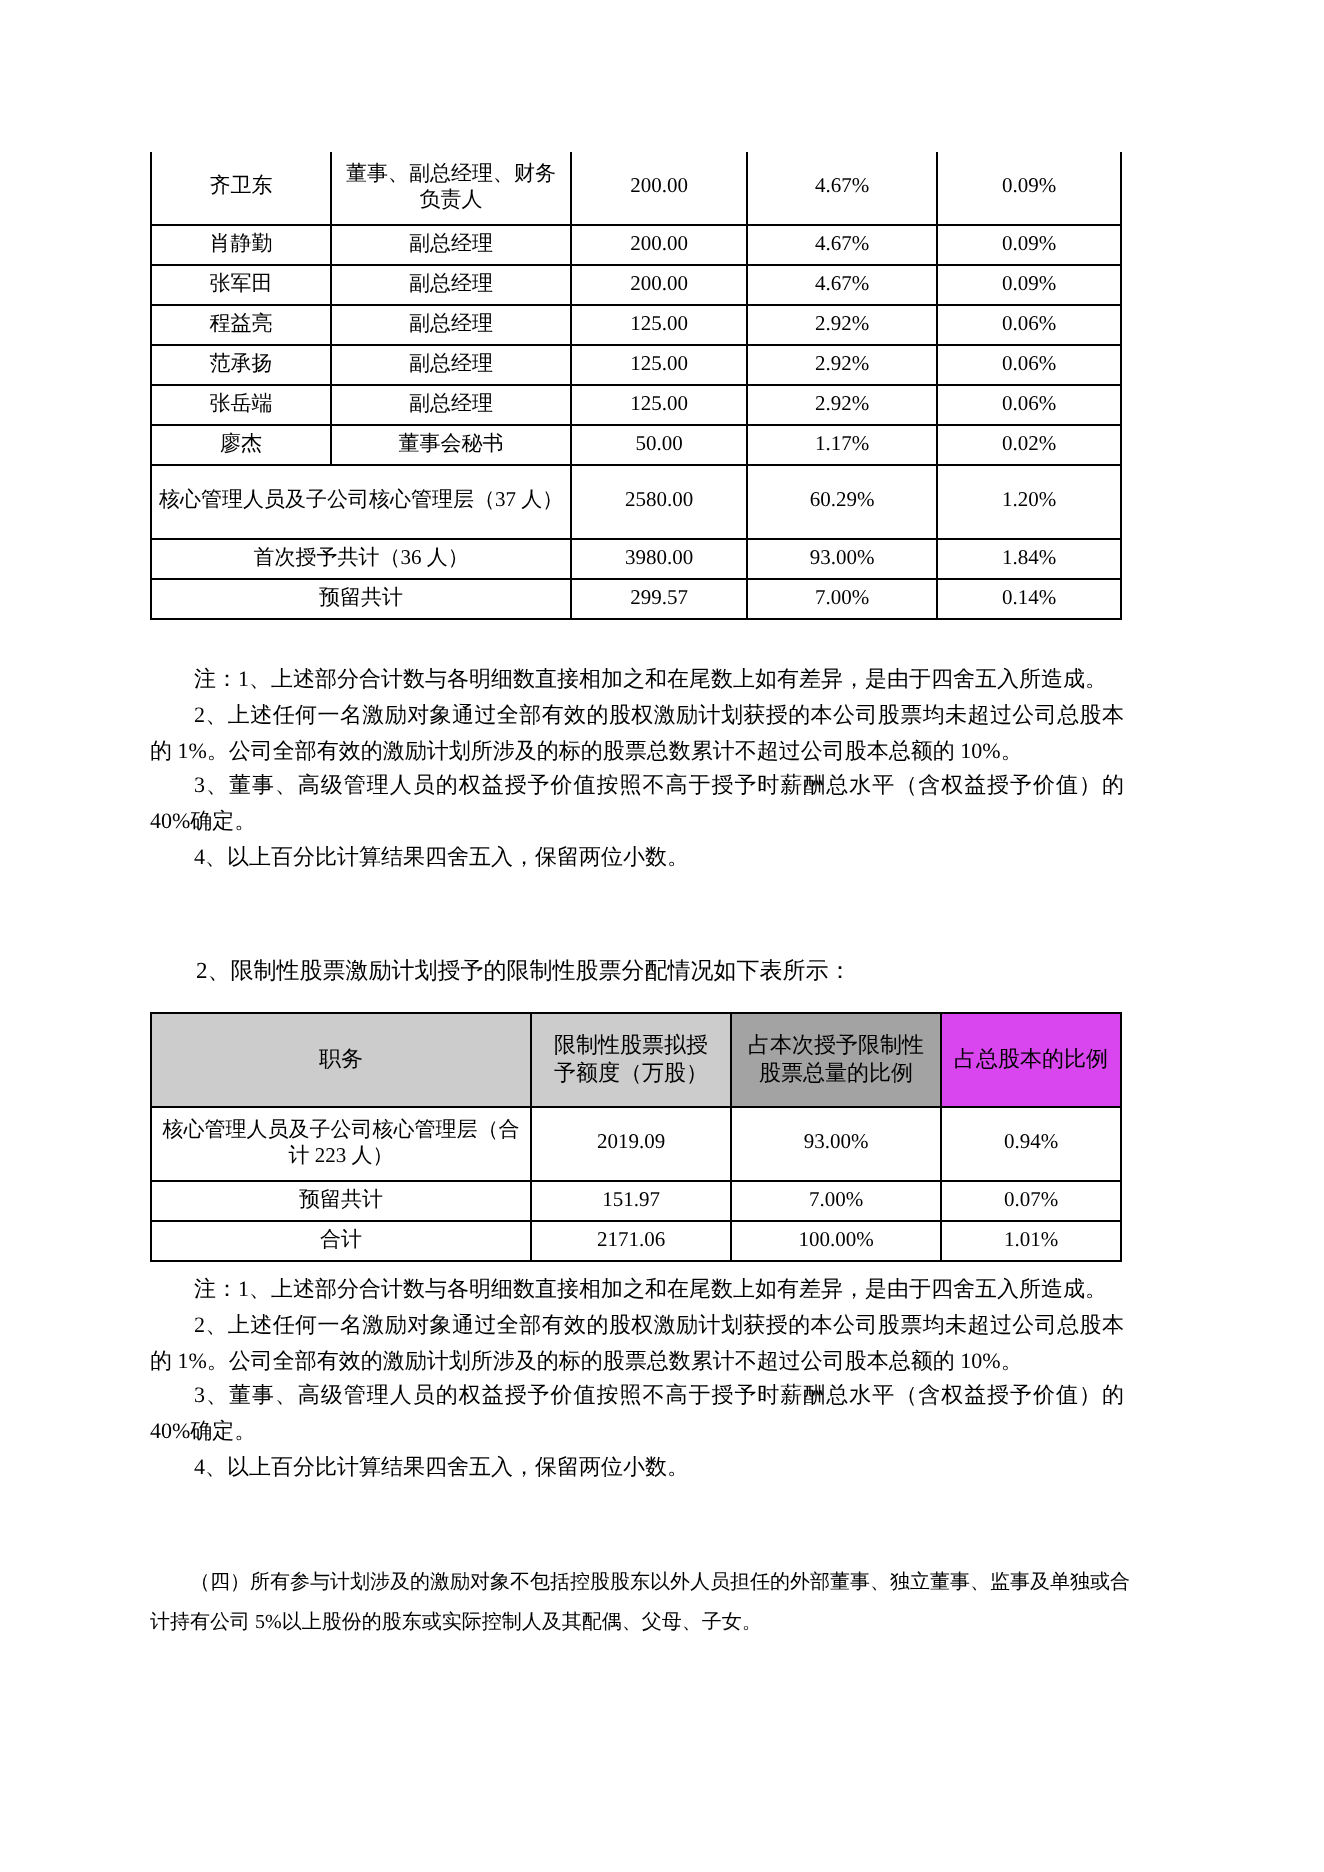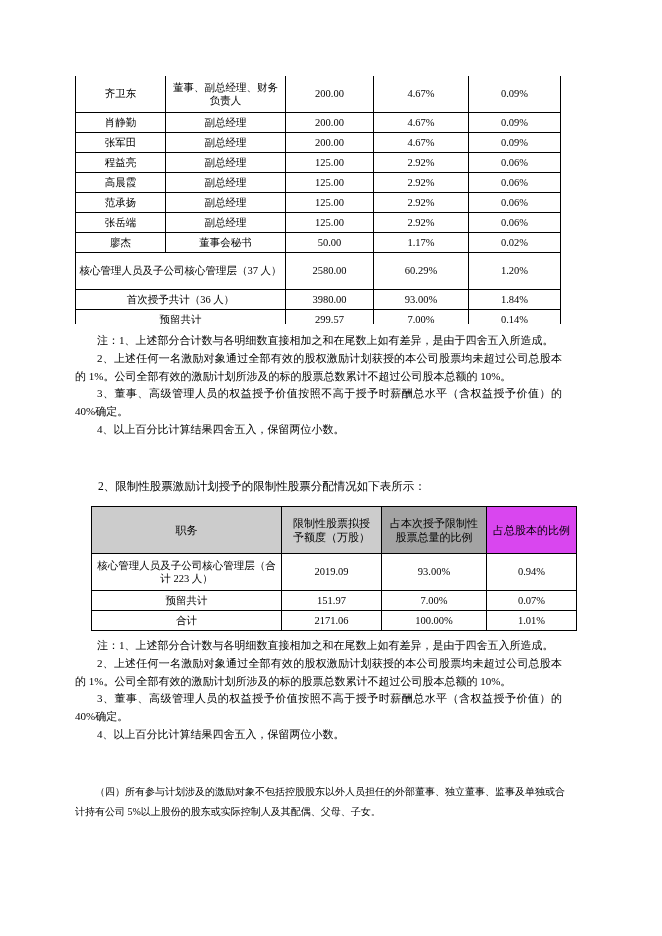--- a/index.html
+++ b/index.html
@@ -97,21 +97,21 @@
     line-height: 2.0;
     text-align: justify;
     text-justify: inter-ideograph;
     width: 490px;
     margin: 0;
     text-indent: 2em;
   }
 
   #notes-first   { position: absolute; left: 75px; top: 332px; }
   #heading-two   { position: absolute; left: 75px; top: 477px; }
-  #table-second  { position: absolute; left: 75px; top: 506px; margin-left: 16px; }
+  #table-second  { position: absolute; left: 75px; top: 506px; }
   #notes-second  { position: absolute; left: 75px; top: 637px; }
   #para-four     { position: absolute; left: 75px; top: 782px; }
 </style>
 </head>
 <body>
 
 <div class="page">
 
   <div id="table-first-wrap">
     <table class="doc-table">
@@ -139,27 +139,20 @@
           </tr>
           <tr class="row-single">
             <td>张军田</td>
             <td>副总经理</td>
             <td>200.00</td>
             <td>4.67%</td>
             <td>0.09%</td>
           </tr>
           <tr class="row-single">
             <td>程益亮</td>
-            <td>副总经理</td>
-            <td>125.00</td>
-            <td>2.92%</td>
-            <td>0.06%</td>
-          </tr>
-          <tr class="row-single">
-            <td>高晨霞</td>
             <td>副总经理</td>
             <td>125.00</td>
             <td>2.92%</td>
             <td>0.06%</td>
           </tr>
           <tr class="row-single">
             <td>范承扬</td>
             <td>副总经理</td>
             <td>125.00</td>
             <td>2.92%</td>

